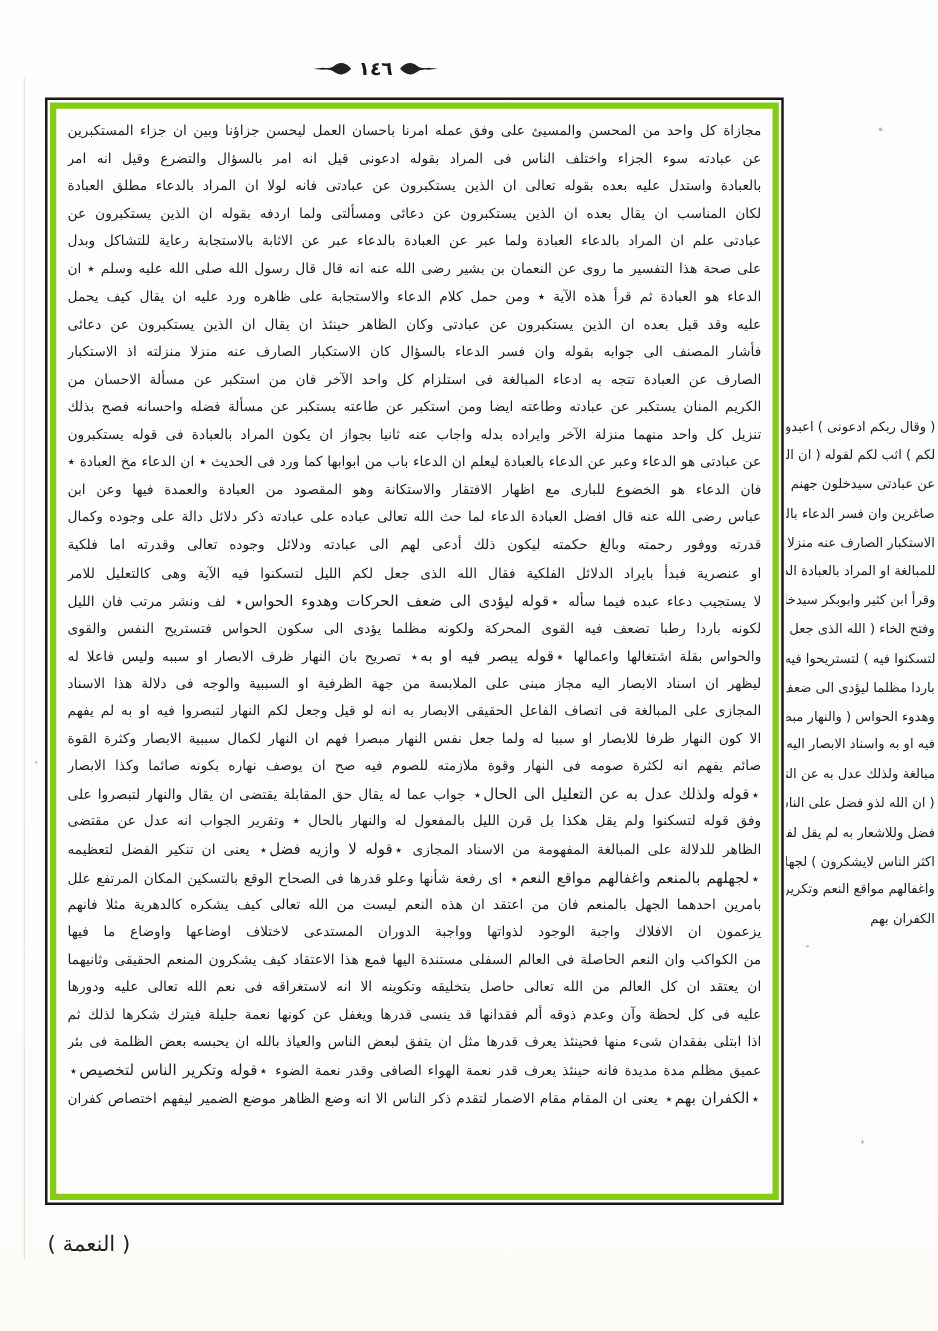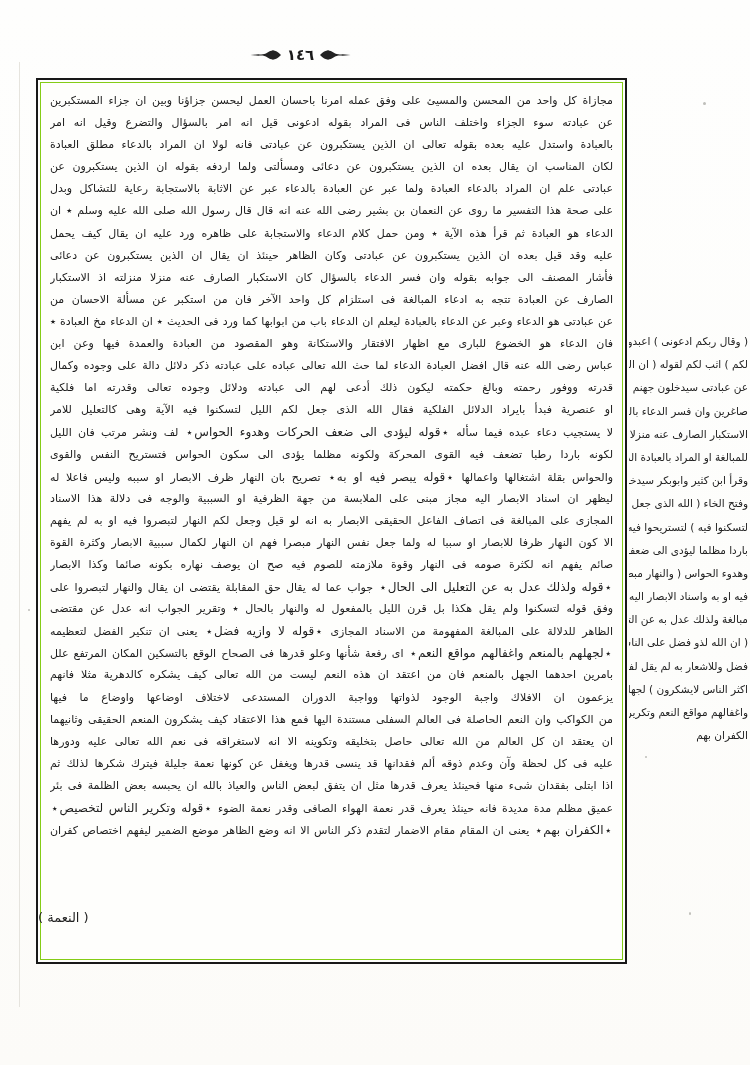--- a/index.html
+++ b/index.html
@@ -7,31 +7,31 @@
   .screen{position:relative;width:750px;height:1065px;background:linear-gradient(180deg,#fefefd 0%,#fdfdfb 60%,#fcfbf8 100%);overflow:hidden;color:#1b1b1b;}
   
   .gutter{position:absolute;left:19px;top:62px;width:1px;height:945px;background:#e6e4de;}
   
   .pagehead{position:absolute;left:233px;top:42px;width:135px;height:26px;display:flex;align-items:center;justify-content:center;gap:5px;}
   .pagenum{font-size:15px;font-weight:bold;letter-spacing:1px;color:#1b1b1b;}
   .orn{display:block;}
   .orn.flip{transform:scaleX(-1);}
   
   .frame{position:absolute;left:36px;top:78px;width:591px;height:886px;border:2px solid #181818;box-sizing:border-box;background:#fefefc;}
-  .frame-inner{position:absolute;inset:2px;border:1px solid #84cc16;padding:7px 9px 6px 9px;box-sizing:border-box;overflow:hidden;}
+  .frame-inner{position:absolute;inset:2px;border:5px solid #84cc16;padding:7px 9px 6px 9px;box-sizing:border-box;overflow:hidden;}
   .main{direction:rtl;}
   .main .line{height:22.1px;line-height:22.1px;font-size:11px;overflow:hidden;text-align:justify;text-align-last:justify;text-justify:inter-word;white-space:normal;color:#1c1c1c;}
   .main .line b.q{font-weight:normal;font-size:12px;}
   .main .line b.q::before{content:"٭";font-weight:normal;font-size:10px;padding:0 2px;}
   .main .line b.q::after{content:"٭";font-weight:normal;font-size:10px;padding:0 2px;}
   
   .margin{position:absolute;left:629px;top:330px;width:119px;direction:rtl;}
   .margin .mline{height:23.2px;line-height:23.2px;font-size:10.5px;white-space:nowrap;overflow:hidden;text-align:right;color:#222;}
   
-  .catchword{position:absolute;left:38px;top:910px;direction:rtl;font-size:13px;color:#1e1e1e;}
+  .catchword{position:absolute;left:38px;top:986px;direction:rtl;font-size:17px;color:#1e1e1e;}
   
   .speck{position:absolute;border-radius:50%;background:#8a8a84;opacity:.55;}
 </style>
 </head>
 <body>
 
 <div class="screen">
 
   <div class="gutter"></div>
 
@@ -55,20 +55,22 @@
           <div class="line">مجازاة كل واحد من المحسن والمسيئ على وفق عمله امرنا باحسان العمل ليحسن جزاؤنا وبين ان جزاء المستكبرين</div>
           <div class="line">عن عبادته سوء الجزاء واختلف الناس فى المراد بقوله ادعونى قيل انه امر بالسؤال والتضرع وقيل انه امر</div>
           <div class="line">بالعبادة واستدل عليه بعده بقوله تعالى ان الذين يستكبرون عن عبادتى فانه لولا ان المراد بالدعاء مطلق العبادة</div>
           <div class="line">لكان المناسب ان يقال بعده ان الذين يستكبرون عن دعائى ومسألتى ولما اردفه بقوله ان الذين يستكبرون عن</div>
           <div class="line">عبادتى علم ان المراد بالدعاء العبادة ولما عبر عن العبادة بالدعاء عبر عن الاثابة بالاستجابة رعاية للتشاكل وبدل</div>
           <div class="line">على صحة هذا التفسير ما روى عن النعمان بن بشير رضى الله عنه انه قال قال رسول الله صلى الله عليه وسلم ٭ ان</div>
           <div class="line">الدعاء هو العبادة ثم قرأ هذه الآية ٭ ومن حمل كلام الدعاء والاستجابة على ظاهره ورد عليه ان يقال كيف يحمل</div>
           <div class="line">عليه وقد قيل بعده ان الذين يستكبرون عن عبادتى وكان الظاهر حينئذ ان يقال ان الذين يستكبرون عن دعائى</div>
           <div class="line">فأشار المصنف الى جوابه بقوله وان فسر الدعاء بالسؤال كان الاستكبار الصارف عنه منزلا منزلته اذ الاستكبار</div>
           <div class="line">الصارف عن العبادة تتجه به ادعاء المبالغة فى استلزام كل واحد الآخر فان من استكبر عن مسألة الاحسان من</div>
+          <div class="line">الكريم المنان يستكبر عن عبادته وطاعته ايضا ومن استكبر عن طاعته يستكبر عن مسألة فضله واحسانه فصح بذلك</div>
+          <div class="line">تنزيل كل واحد منهما منزلة الآخر وايراده بدله واجاب عنه ثانيا بجواز ان يكون المراد بالعبادة فى قوله يستكبرون</div>
           <div class="line">عن عبادتى هو الدعاء وعبر عن الدعاء بالعبادة ليعلم ان الدعاء باب من ابوابها كما ورد فى الحديث ٭ ان الدعاء مخ العبادة ٭</div>
           <div class="line">فان الدعاء هو الخضوع للبارى مع اظهار الافتقار والاستكانة وهو المقصود من العبادة والعمدة فيها وعن ابن</div>
           <div class="line">عباس رضى الله عنه قال افضل العبادة الدعاء لما حث الله تعالى عباده على عبادته ذكر دلائل دالة على وجوده وكمال</div>
           <div class="line">قدرته ووفور رحمته وبالغ حكمته ليكون ذلك أدعى لهم الى عبادته ودلائل وجوده تعالى وقدرته اما فلكية</div>
           <div class="line">او عنصرية فبدأ بايراد الدلائل الفلكية فقال الله الذى جعل لكم الليل لتسكنوا فيه الآية وهى كالتعليل للامر</div>
           <div class="line">لا يستجيب دعاء عبده فيما سأله <b class="q">قوله ليؤدى الى ضعف الحركات وهدوء الحواس</b> لف ونشر مرتب فان الليل</div>
           <div class="line">لكونه باردا رطبا تضعف فيه القوى المحركة ولكونه مظلما يؤدى الى سكون الحواس فتستريح النفس والقوى</div>
           <div class="line">والحواس بقلة اشتغالها واعمالها <b class="q">قوله يبصر فيه او به</b> تصريح بان النهار ظرف الابصار او سببه وليس فاعلا له</div>
           <div class="line">ليظهر ان اسناد الابصار اليه مجاز مبنى على الملابسة من جهة الظرفية او السببية والوجه فى دلالة هذا الاسناد</div>
           <div class="line">المجازى على المبالغة فى اتصاف الفاعل الحقيقى الابصار به انه لو قيل وجعل لكم النهار لتبصروا فيه او به لم يفهم</div>

